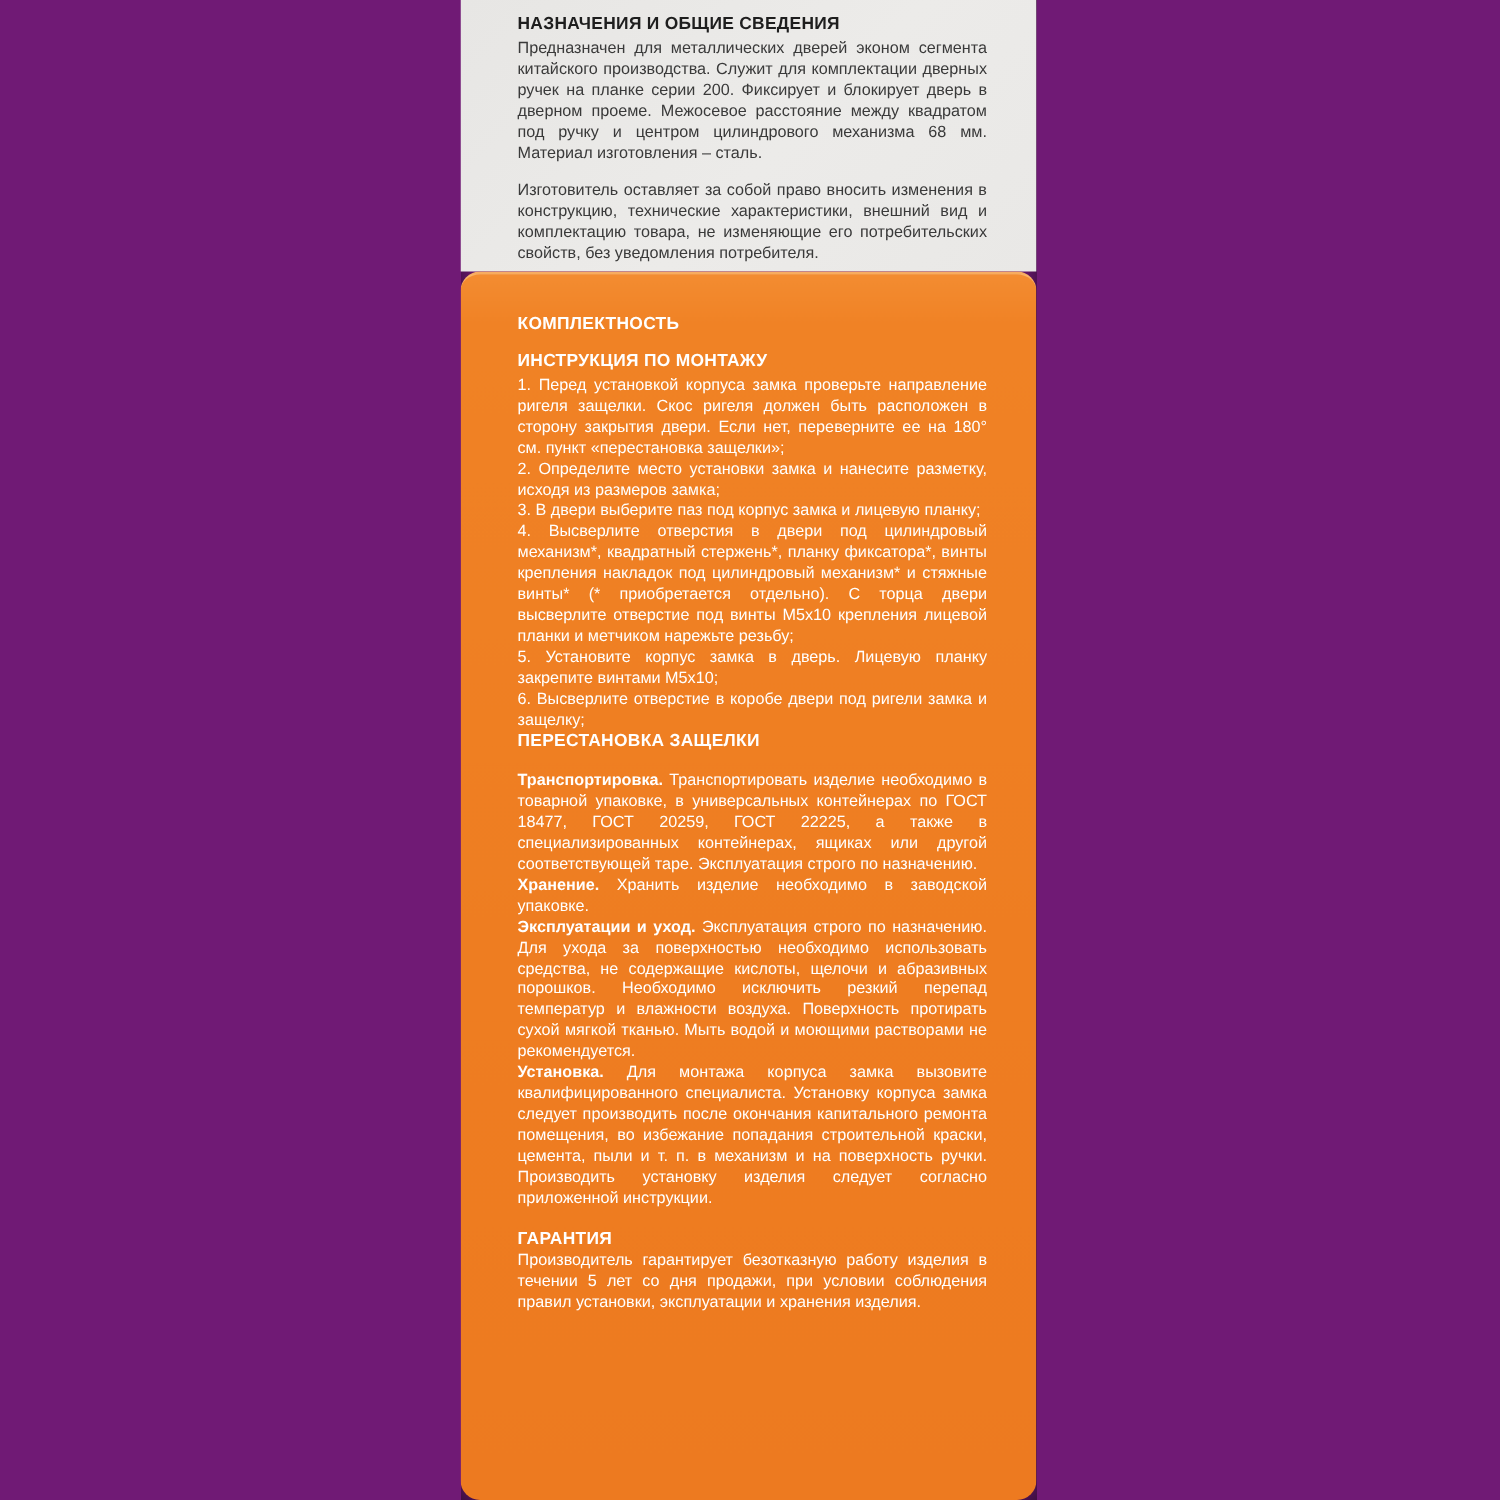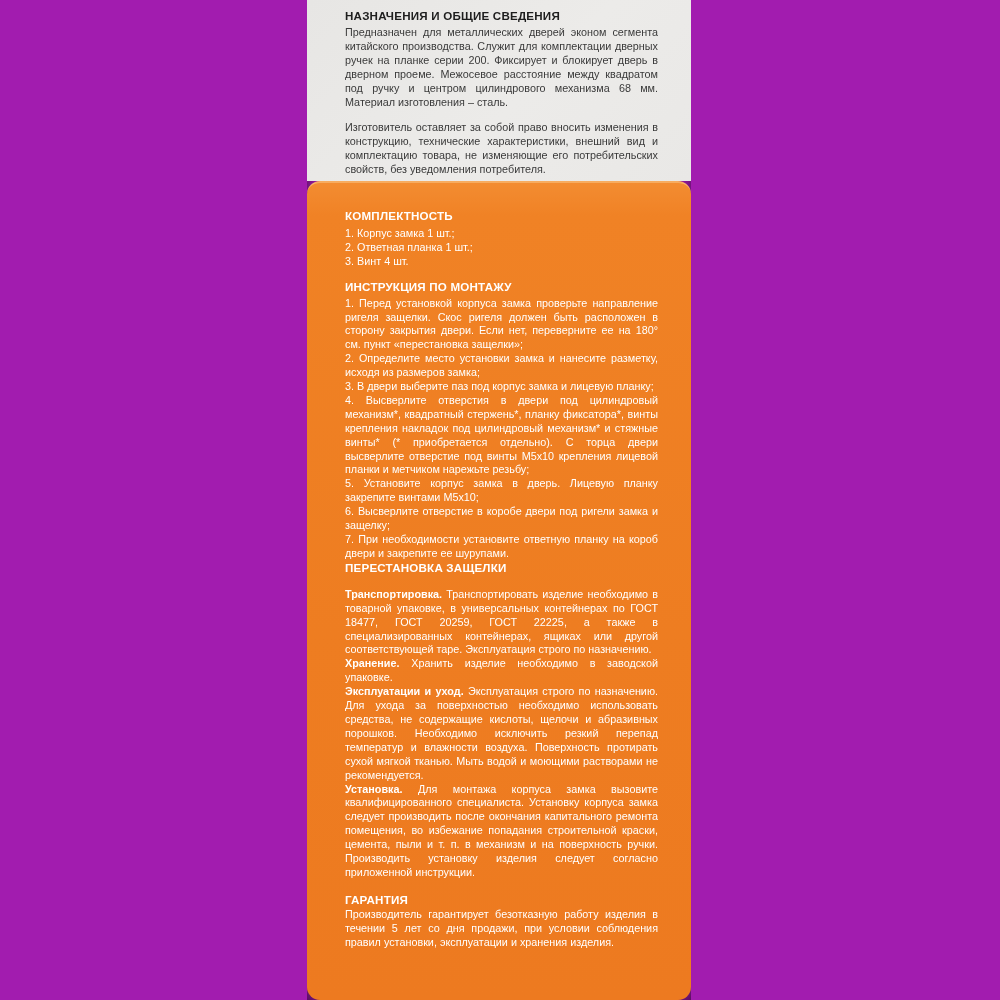--- a/index.html
+++ b/index.html
@@ -2,21 +2,21 @@
 <html lang="ru"><head>
 <meta charset="utf-8">
 <style>
   html, body { margin: 0; padding: 0; }
   body {
     width: 1000px; height: 1000px;
     background: #000;
     font-family: "Liberation Sans", "DejaVu Sans", sans-serif;
     overflow: hidden;
   }
-  .stage { position: relative; width: 1000px; height: 1000px; background: #a21caf; }
+  .stage { position: relative; width: 1000px; height: 1000px; background: #701a75; }
   .package {
     position: absolute; left: 307px; top: 0; width: 384px; height: 1000px;
     overflow: hidden;
     box-shadow: 0 0 18px rgba(0,0,0,0.6) inset;
   }
   .white-section {
     position: absolute; top: 0; left: 0; right: 0; height: 181px;
     background: linear-gradient(135deg, #e7e6e4 0%, #ecebe9 55%, #e9e8e6 100%);
     color: #343434;
     padding: 9px 33px 0 38px;
@@ -59,35 +59,29 @@
 
     <div class="white-section">
       <h1>НАЗНАЧЕНИЯ И ОБЩИЕ СВЕДЕНИЯ</h1>
       <p class="just">Предназначен для металлических дверей эконом сегмента китайского производства. Служит для комплектации дверных ручек на планке серии 200. Фиксирует и блокирует дверь в дверном проеме. Межосевое расстояние между квадратом под ручку и центром цилиндрового механизма 68 мм. Материал изготовления – сталь.</p>
       <p class="just gap">Изготовитель оставляет за собой право вносить изменения в конструкцию, технические характеристики, внешний вид и комплектацию товара, не изменяющие его потребительских свойств, без уведомления потребителя.</p>
     </div>
 
     <div class="orange-section">
 
       <h2 class="first">КОМПЛЕКТНОСТЬ</h2>
-      <div class="list">
-          <p>1. Корпус замка 1 шт.;</p>
-          <p>2. Ответная планка 1 шт.;</p>
-          <p>3. Винт 4 шт.</p>
-        </div>
 
       <h2>ИНСТРУКЦИЯ ПО МОНТАЖУ</h2>
       <div class="steps">
           <p class="just">1. Перед установкой корпуса замка проверьте направление ригеля защелки. Скос ригеля должен быть расположен в сторону закрытия двери. Если нет, переверните ее на 180° см. пункт «перестановка защелки»;</p>
           <p class="just">2. Определите место установки замка и нанесите разметку, исходя из размеров замка;</p>
           <p class="just">3. В двери выберите паз под корпус замка и лицевую планку;</p>
           <p class="just">4. Высверлите отверстия в двери под цилиндровый механизм*, квадратный стержень*, планку фиксатора*, винты крепления накладок под цилиндровый механизм* и стяжные винты* (* приобретается отдельно). С торца двери высверлите отверстие под винты М5х10 крепления лицевой планки и метчиком нарежьте резьбу;</p>
           <p class="just">5. Установите корпус замка в дверь. Лицевую планку закрепите винтами М5х10;</p>
           <p class="just">6. Высверлите отверстие в коробе двери под ригели замка и защелку;</p>
-          <p class="just">7. При необходимости установите ответную планку на короб двери и закрепите ее шурупами.</p>
         </div>
 
       <h2 class="tight">ПЕРЕСТАНОВКА ЗАЩЕЛКИ</h2>
 
       <div class="care">
           <p class="just"><b>Транспортировка.</b> <span>Транспортировать изделие необходимо в товарной упаковке, в универсальных контейнерах по ГОСТ 18477, ГОСТ 20259, ГОСТ 22225, а также в специализированных контейнерах, ящиках или другой соответствующей таре. Эксплуатация строго по назначению.</span></p>
           <p class="just"><b>Хранение.</b> <span>Хранить изделие необходимо в заводской упаковке.</span></p>
           <p class="just"><b>Эксплуатации и уход.</b> <span>Эксплуатация строго по назначению. Для ухода за поверхностью необходимо использовать средства, не содержащие кислоты, щелочи и абразивных порошков. Необходимо исключить резкий перепад температур и влажности воздуха. Поверхность протирать сухой мягкой тканью. Мыть водой и моющими растворами не рекомендуется.</span></p>
           <p class="just"><b>Установка.</b> <span>Для монтажа корпуса замка вызовите квалифицированного специалиста. Установку корпуса замка следует производить после окончания капитального ремонта помещения, во избежание попадания строительной краски, цемента, пыли и т. п. в механизм и на поверхность ручки. Производить установку изделия следует согласно приложенной инструкции.</span></p>
         </div>

